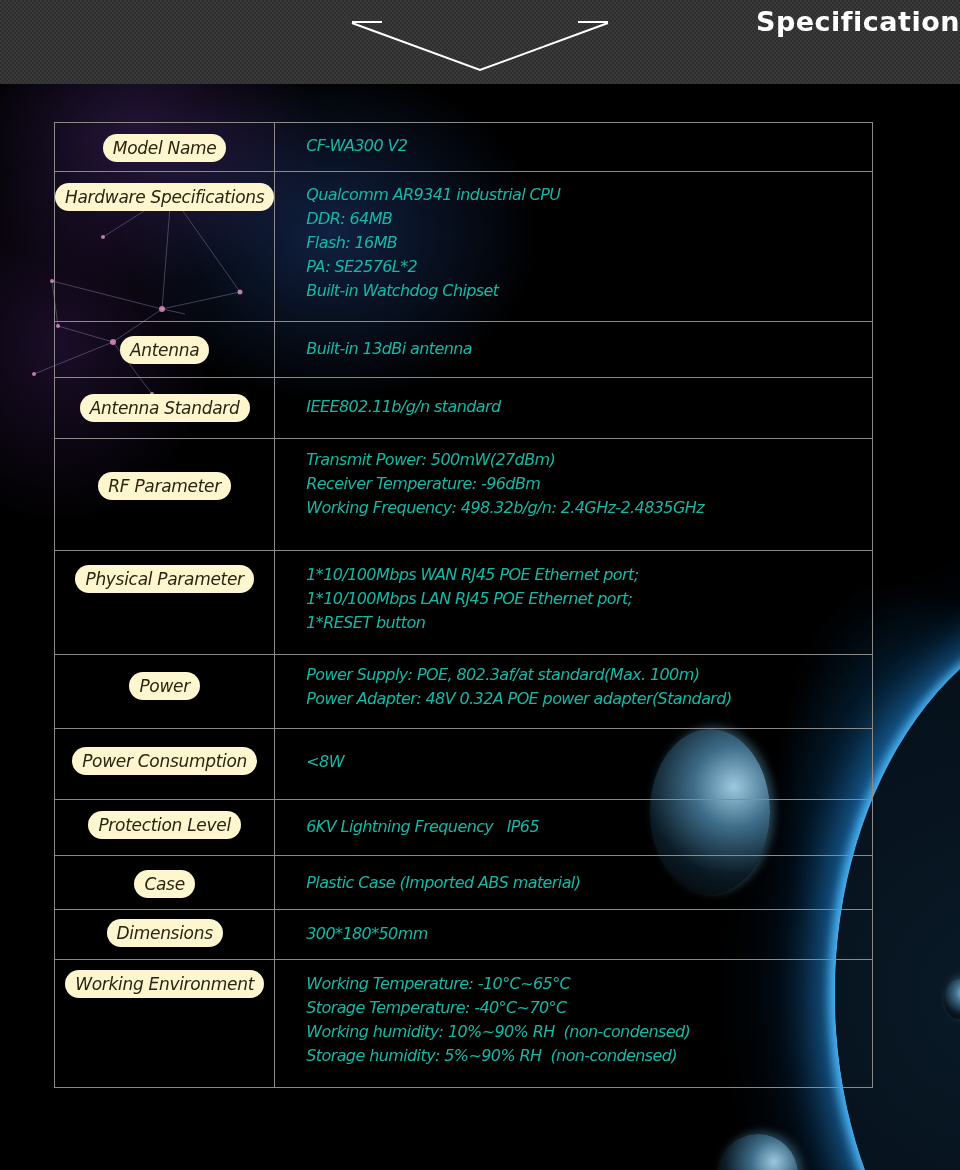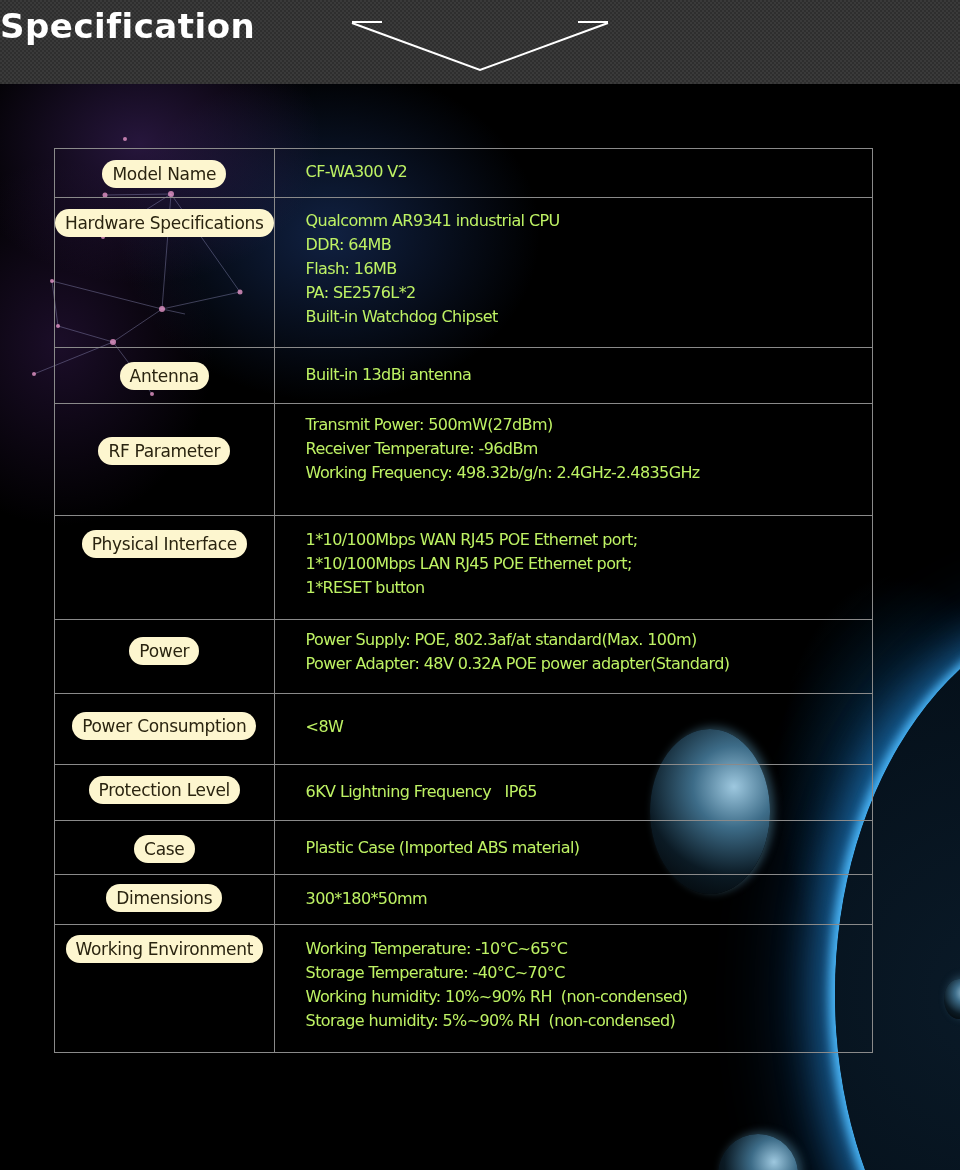--- a/index.html
+++ b/index.html
@@ -12,22 +12,22 @@
     position:absolute; left:0; top:0; width:960px; height:84px;
     background-color:#3a3a3a;
     background-image:
       linear-gradient(45deg, #2e2e2e 25%, transparent 25%, transparent 75%, #2e2e2e 75%),
       linear-gradient(45deg, #2e2e2e 25%, transparent 25%, transparent 75%, #2e2e2e 75%);
     background-size:4px 4px;
     background-position:0 0, 2px 2px;
   }
   .header-deco { position:absolute; left:0; top:0; }
   .header-title {
-    position:absolute; left:0; top:6px; width:960px; text-align:left;
-    color:#fff; font-weight:bold; font-size:34px; letter-spacing:0.5px;
+    position:absolute; left:0; top:6px; width:960px; text-align:right;
+    color:#fff; font-weight:bold; font-size:27px; letter-spacing:0.5px;
     font-family:"DejaVu Sans", sans-serif;
   }
   .space {
     position:absolute; left:0; top:84px; width:960px; height:1086px;
     background:
       radial-gradient(ellipse 260px 200px at 140px 60px, rgba(70,40,110,0.55), transparent 70%),
       radial-gradient(ellipse 300px 240px at 330px 150px, rgba(30,60,120,0.55), transparent 70%),
       radial-gradient(ellipse 220px 260px at 60px 260px, rgba(60,30,90,0.45), transparent 70%),
       radial-gradient(ellipse 180px 300px at 900px 700px, rgba(20,110,170,0.35), transparent 70%),
       #000;
@@ -40,33 +40,34 @@
   .moon {
     position:absolute; border-radius:50%;
     background:radial-gradient(circle at 70% 35%, #9ec8df 0%, #3d6c88 30%, #0b1a24 65%, #000 100%);
     box-shadow: 4px -2px 10px rgba(120,200,240,0.35);
   }
   .moon.m1 { left:650px; top:645px; width:120px; height:165px; }
   .moon.m2 { left:718px; top:1050px; width:80px; height:80px; }
   .moon.m3 { left:944px; top:895px; width:30px; height:40px; }
 
   .spec-table {
-    position:absolute; left:54px; top:148px; width:819px;
+    position:absolute; left:54px; top:122px; width:819px;
     border-collapse:collapse;
+    font-style:italic;
   }
   .spec-table td {
     border:1px solid #8a8a8a; padding:0; vertical-align:top;
   }
   .label-cell { width:217px; text-align:center; }
   .pill {
     display:inline-block; background:#fdf6cf; color:#2a2410;
     border-radius:16px; font-size:17px; padding:4px 10px; line-height:20px;
     font-family:"DejaVu Sans", sans-serif; letter-spacing:-0.3px; white-space:nowrap;
   }
-  .value-cell { color:#bef264; font-size:17px; line-height:24px; padding-left:31px !important; }
+  .value-cell { color:#14b8a6; font-size:17px; line-height:24px; padding-left:31px !important; }
   .value-line { display:block; white-space:pre; font-family:"DejaVu Sans", sans-serif; letter-spacing:-0.6px; font-size:16px; }
 </style>
 </head>
 <body>
 
 <div class="header">
   <svg class="header-deco" width="960" height="84" viewBox="0 0 960 84">
     <line x1="352" y1="22" x2="382" y2="22" stroke="#fff" stroke-width="2"></line>
     <line x1="578" y1="22" x2="608" y2="22" stroke="#fff" stroke-width="2"></line>
     <polyline points="352,23 480,70 608,23" fill="none" stroke="#fff" stroke-width="2"></polyline>
@@ -127,30 +128,36 @@
         <span class="value-line">PA: SE2576L*2</span>
         <span class="value-line">Built-in Watchdog Chipset</span>
       </td>
     </tr>
     <tr style="height:56px">
       <td class="label-cell" style="padding-top:14px"><span class="pill">Antenna</span></td>
       <td class="value-cell" style="padding-top:15px">
           <span class="value-line">Built-in 13dBi antenna</span>
         </td>
     </tr>
+    <tr style="height:61px">
+      <td class="label-cell" style="padding-top:16px"><span class="pill">Antenna Standard</span></td>
+      <td class="value-cell" style="padding-top:17px">
+          <span class="value-line">IEEE802.11b/g/n standard</span>
+        </td>
+    </tr>
     <tr style="height:112px">
       <td class="label-cell" style="padding-top:33px"><span class="pill">RF Parameter</span></td>
       <td class="value-cell" style="padding-top:9px">
         <span class="value-line">Transmit Power: 500mW(27dBm)</span>
         <span class="value-line">Receiver Temperature: -96dBm</span>
         <span class="value-line">Working Frequency: 498.32b/g/n: 2.4GHz-2.4835GHz</span>
       </td>
     </tr>
     <tr style="height:104px">
-      <td class="label-cell" style="padding-top:14px"><span class="pill">Physical Interface</span></td>
+      <td class="label-cell" style="padding-top:14px"><span class="pill">Physical Parameter</span></td>
       <td class="value-cell" style="padding-top:12px">
         <span class="value-line">1*10/100Mbps WAN RJ45 POE Ethernet port;</span>
         <span class="value-line">1*10/100Mbps LAN RJ45 POE Ethernet port;</span>
         <span class="value-line">1*RESET button</span>
       </td>
     </tr>
     <tr style="height:74px">
       <td class="label-cell" style="padding-top:17px"><span class="pill">Power</span></td>
       <td class="value-cell" style="padding-top:8px">
         <span class="value-line">Power Supply: POE, 802.3af/at standard(Max. 100m)</span>

